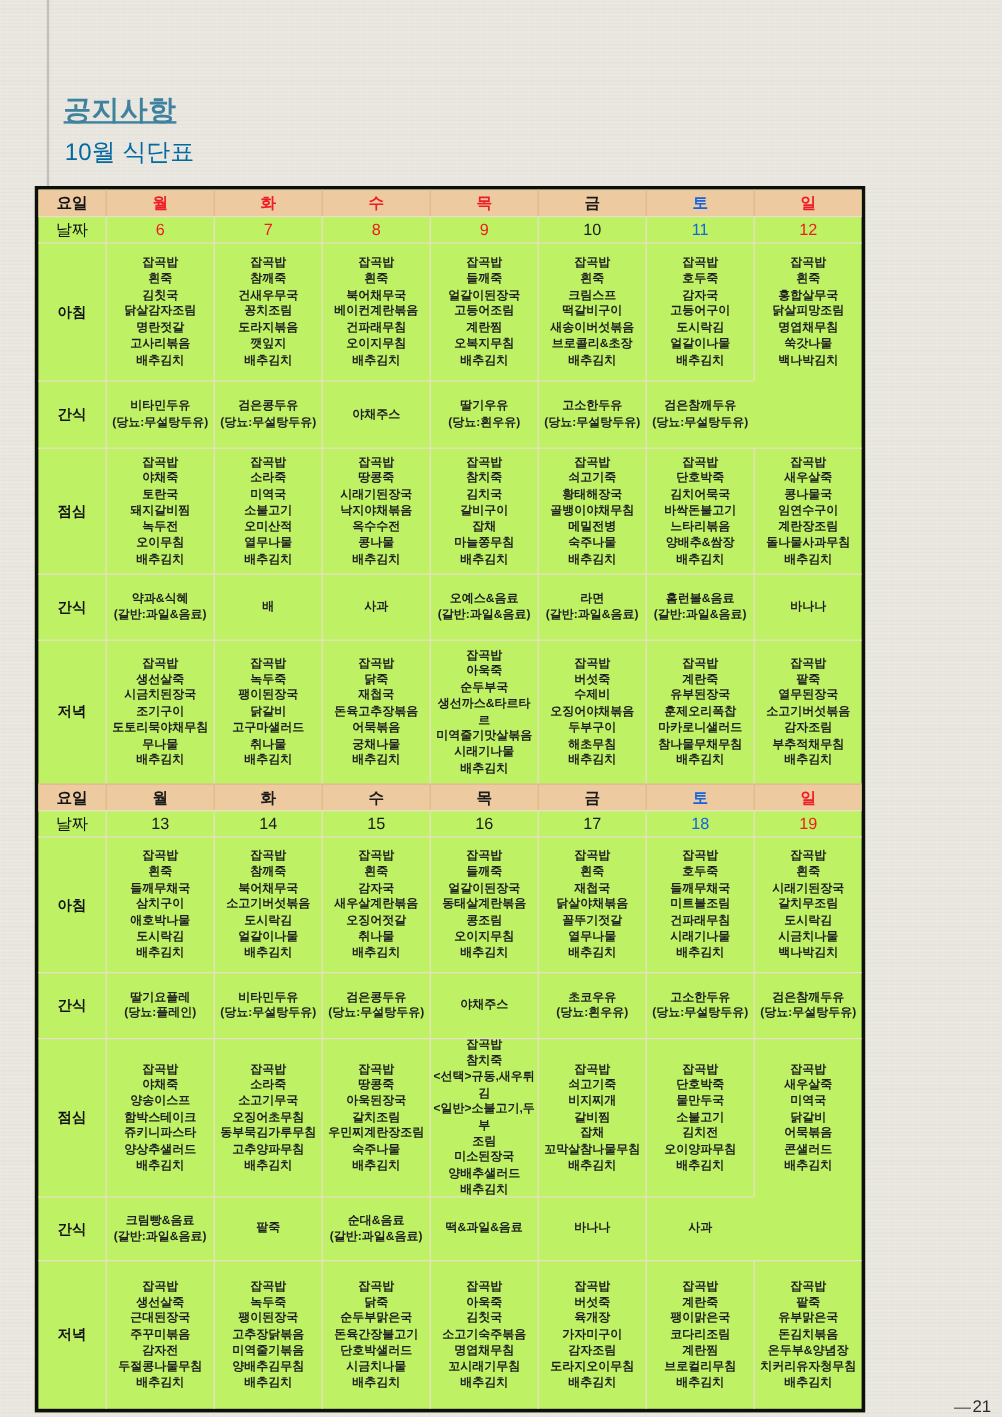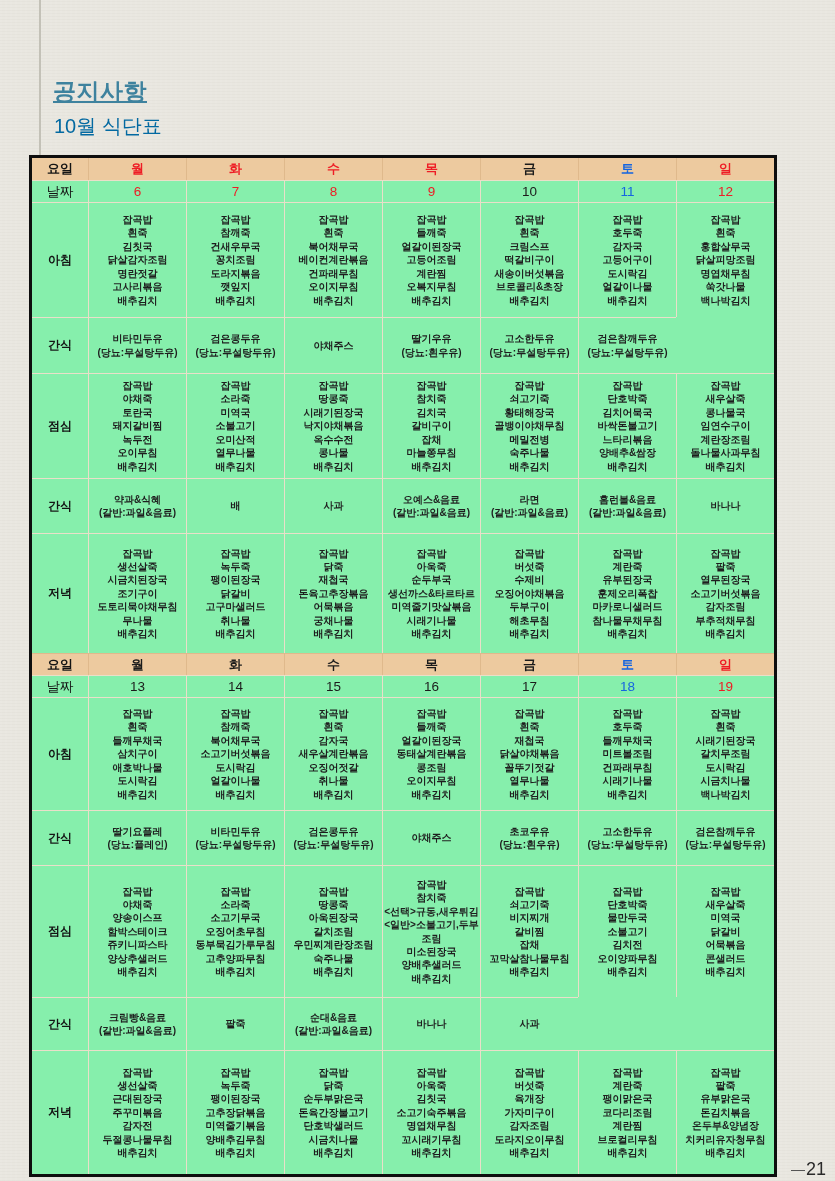--- a/index.html
+++ b/index.html
@@ -8,26 +8,26 @@
     background:#e9e7e0;
     background-image:
       repeating-linear-gradient(0deg, rgba(120,115,100,0.035) 0 1px, transparent 1px 3px),
       repeating-linear-gradient(90deg, rgba(255,255,255,0.05) 0 2px, transparent 2px 5px);
     font-family:"Liberation Sans","DejaVu Sans",sans-serif;
     color:#1b1b1b;
   }
   .side-rule{position:absolute;left:39px;top:0;width:2px;height:246px;background:#c3c1b7;}
   .page-title{position:absolute;left:53px;top:76px;font-size:23px;font-weight:bold;letter-spacing:0.5px;}
   .page-subtitle{position:absolute;left:54px;top:113px;font-size:20px;color:#0369a1;}
-  .page-number{position:absolute;right:9px;bottom:1px;font-size:18px;color:#2a2a2a;}
+  .page-number{position:absolute;right:9px;bottom:1px;font-size:14px;color:#2a2a2a;}
   .page-number::before{content:"";display:inline-block;width:14px;height:1px;background:#555;vertical-align:middle;margin-right:1px;}
 
   .menu-table{
-    position:absolute;left:29px;top:155px;width:748px;
-    border:3px solid #0e0e0e;background:#86efac;box-sizing:border-box;
+    position:absolute;left:29px;top:155px;width:692px;
+    border:3px solid #0e0e0e;background:#bef264;box-sizing:border-box;
   }
   .trow{display:grid;grid-template-columns:56px repeat(7,1fr);}
   .trow > div{
     border-left:1px solid #eadfc9;border-top:1px solid #eadfc9;
     box-sizing:border-box;display:flex;align-items:center;justify-content:center;
     text-align:center;overflow:hidden;
   }
   .trow > div:first-child{border-left:none;}
   .week:first-of-type .trow:first-child > div{border-top:none;}
   .t-head,.t-date{height:22px;}
@@ -637,20 +637,25 @@
           </div>
         </div>
         <div class="cell">
           <div class="lines">
             <div>순대&amp;음료</div>
             <div>(갈반:과일&amp;음료)</div>
           </div>
         </div>
         <div class="cell">
           <div class="lines">
+            <div>떡&amp;과일&amp;음료</div>
+          </div>
+        </div>
+        <div class="cell">
+          <div class="lines">
             <div>바나나</div>
           </div>
         </div>
         <div class="cell">
           <div class="lines">
             <div>사과</div>
           </div>
         </div>
       </div>
       <div class="trow t-meal r-dinner">

